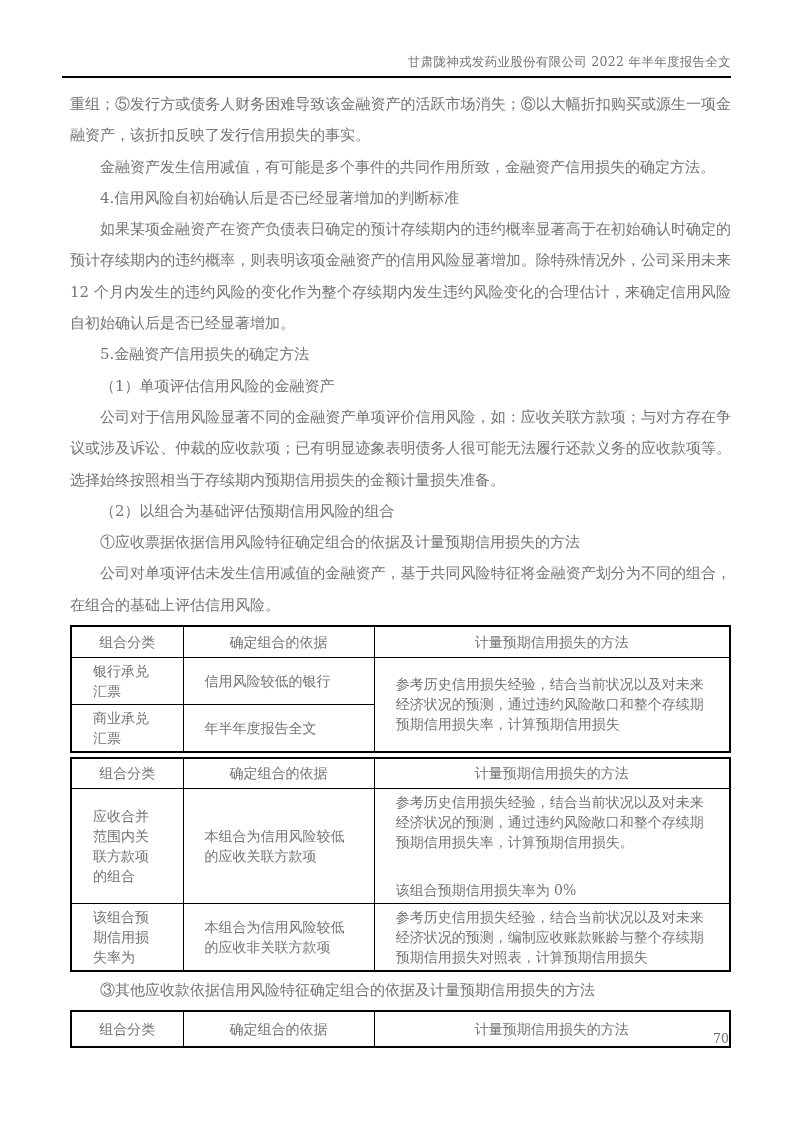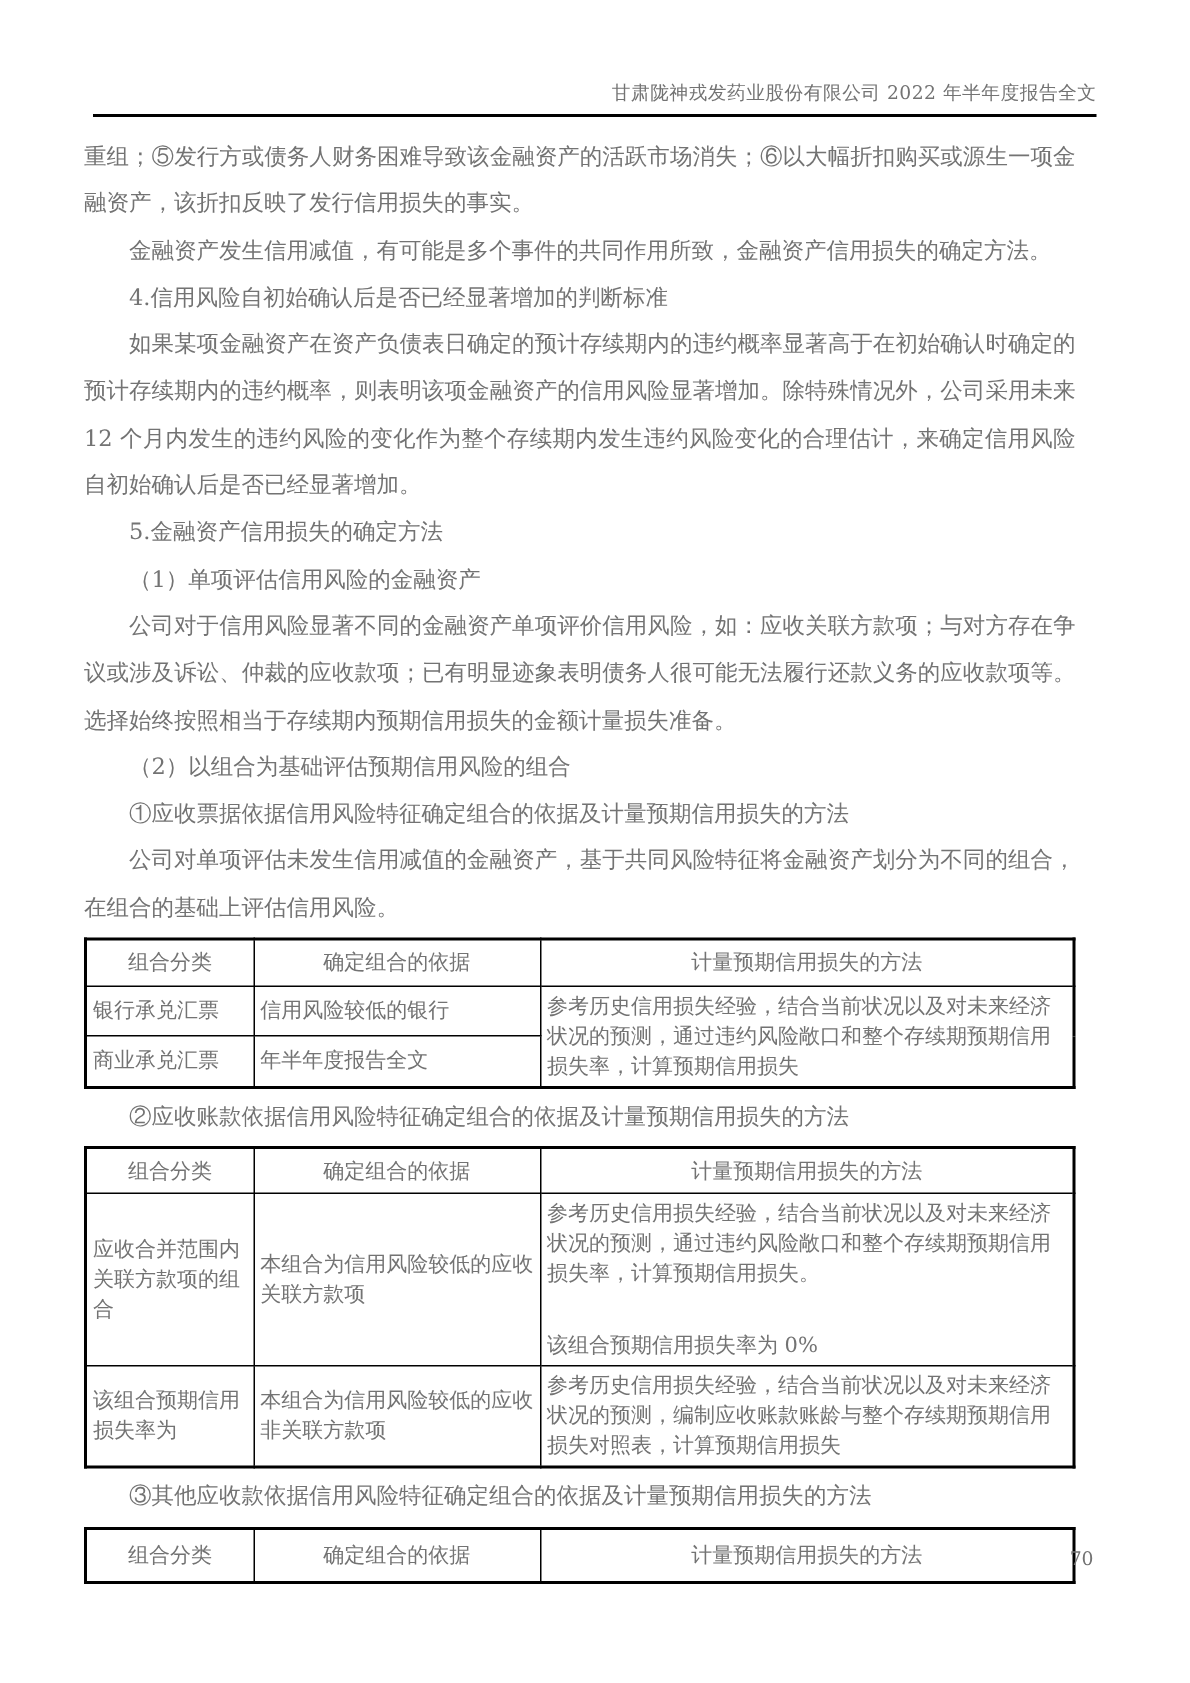--- a/index.html
+++ b/index.html
@@ -18,40 +18,40 @@
     top:54px; left:62px; width:669px;
     text-align:right;
     font-size:12.5px;
     letter-spacing:0.3px;
     padding-bottom:5px;
     border-bottom:2px solid #000;
     white-space:nowrap;
   }
   .content {
     position:absolute;
-    top:89px; left:56px; width:661px;
+    top:89px; left:70px; width:661px;
     font-size:15px;
     line-height:31.3px;
     text-align:justify;
   }
   .content p { margin:0; }
   .ind { text-indent:2em; }
   .doc-table {
     width:100%;
     border-collapse:collapse;
     border:2px solid #000;
     font-size:14px;
     line-height:20px;
     text-align:left;
     text-indent:0;
     margin:4px 0 3px 0;
   }
   .doc-table th, .doc-table td {
     border:1px solid #000;
-    padding:3px 4px;
+    padding:3px 21px;
     vertical-align:middle;
     font-weight:normal;
   }
   .doc-table th { text-align:center; height:31px; }
   .col-cat { width:17%; }
   .col-basis { width:29%; }
   .col-method { width:54%; }
   .t1 td { height:33px;margin-left:16px; }
   .t3 th { height:36px; }
   .tall-cell { padding-top:6px; padding-bottom:8px; }
@@ -102,21 +102,20 @@
           <td>信用风险较低的银行</td>
           <td rowspan="2">参考历史信用损失经验，结合当前状况以及对未来经济状况的预测，通过违约风险敞口和整个存续期预期信用损失率，计算预期信用损失</td>
         </tr>
         <tr>
           <td>商业承兑汇票</td>
           <td>年半年度报告全文</td>
         </tr>
       </tbody>
     </table>
 
-    <p class="ind">②应收账款依据信用风险特征确定组合的依据及计量预期信用损失的方法</p>
 
     <table class="doc-table">
       <colgroup>
           <col class="col-cat">
           <col class="col-basis">
           <col class="col-method">
         </colgroup>
       <thead>
         <tr>
           <th>组合分类</th>

